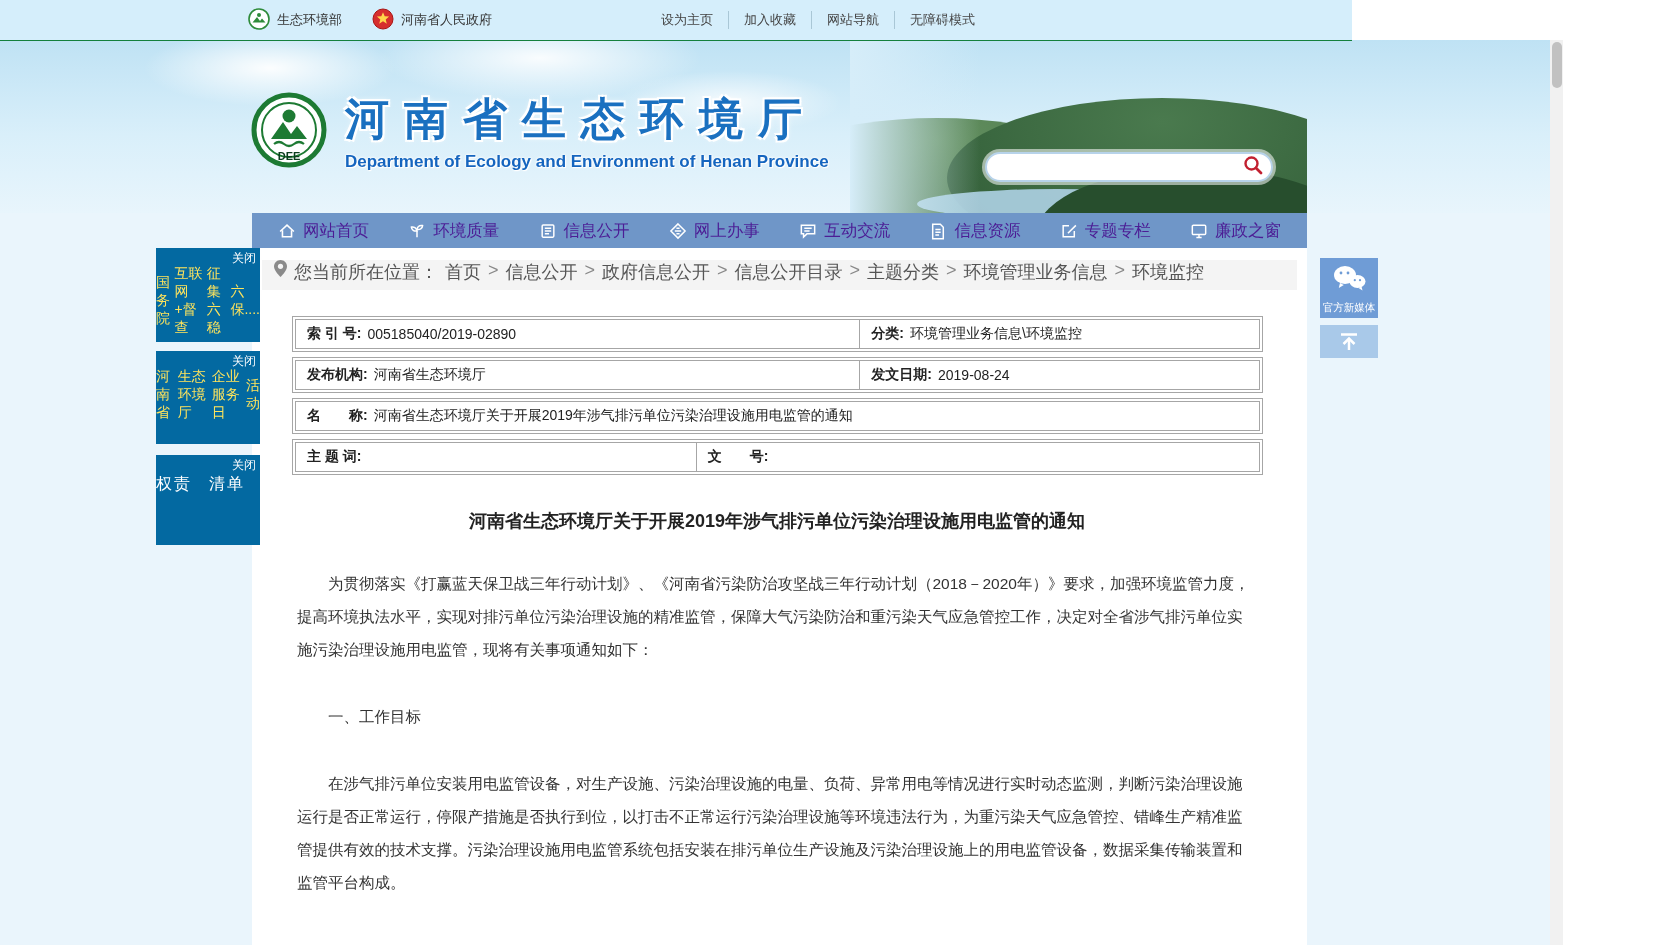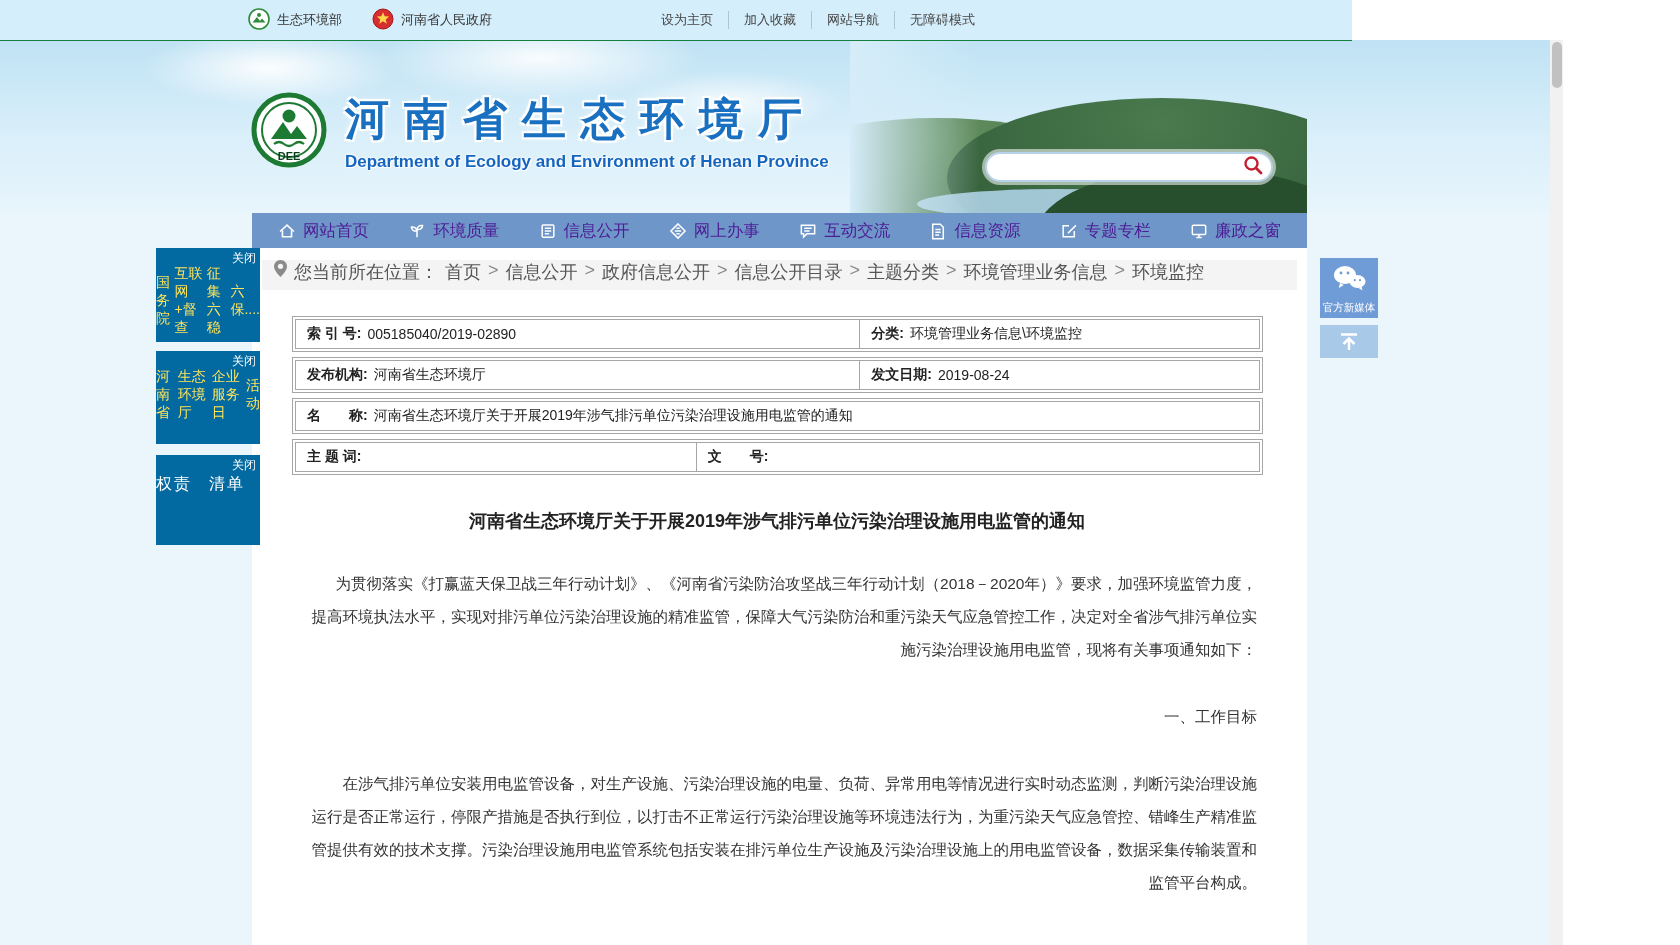--- a/index.html
+++ b/index.html
@@ -58,21 +58,21 @@
   .meta-row{border:1px solid #a6a6a6;padding:2px;margin-bottom:5px;background:#fff;}
   .meta-inner{border:1px solid #a6a6a6;display:flex;}
   .meta-cell{padding:5px 11px;font-size:14px;color:#222;display:flex;gap:6px;align-items:center;flex:1;min-height:18px;}
   .meta-cell.wide{flex:0 0 58.5%;box-sizing:border-box;}
   .meta-cell + .meta-cell{border-left:1px solid #a6a6a6;}
   .meta-label{font-weight:bold;white-space:pre;}
   .article{padding:0 50px 0 45px;color:#333;}
   .article-title{text-align:center;font-size:18px;color:#222;margin:34px 0 0;font-weight:bold;}
   .article p{font-size:15.5px;line-height:33px;margin:34px 0 0;}
   .article p.first{margin-top:50px;}
-  .article p.indent{text-indent:2em;text-align:right;}
+  .article p.indent{text-indent:2em;}
   
   .alert{position:absolute;left:156px;width:104px;background:#0369a1;color:#fff;z-index:6;box-sizing:border-box;}
   .alert .close{position:absolute;top:2px;right:4px;font-size:12px;color:#fff;cursor:pointer;}
   .alert .lines{padding-top:17px;display:flex;align-items:center;gap:3px;font-size:14px;color:#ffe45c;cursor:pointer;}
   .alert1{top:248px;height:94px;}
   .alert2{top:351px;height:93px;}
   .alert3{top:455px;height:90px;}
   .alert3 .lines{color:#fff;font-size:16px;gap:17px;padding-top:19px;letter-spacing:2px;}
   
   .wechat{position:absolute;left:1320px;top:258px;width:58px;height:60px;background:#6f9cd6;z-index:6;cursor:pointer;

